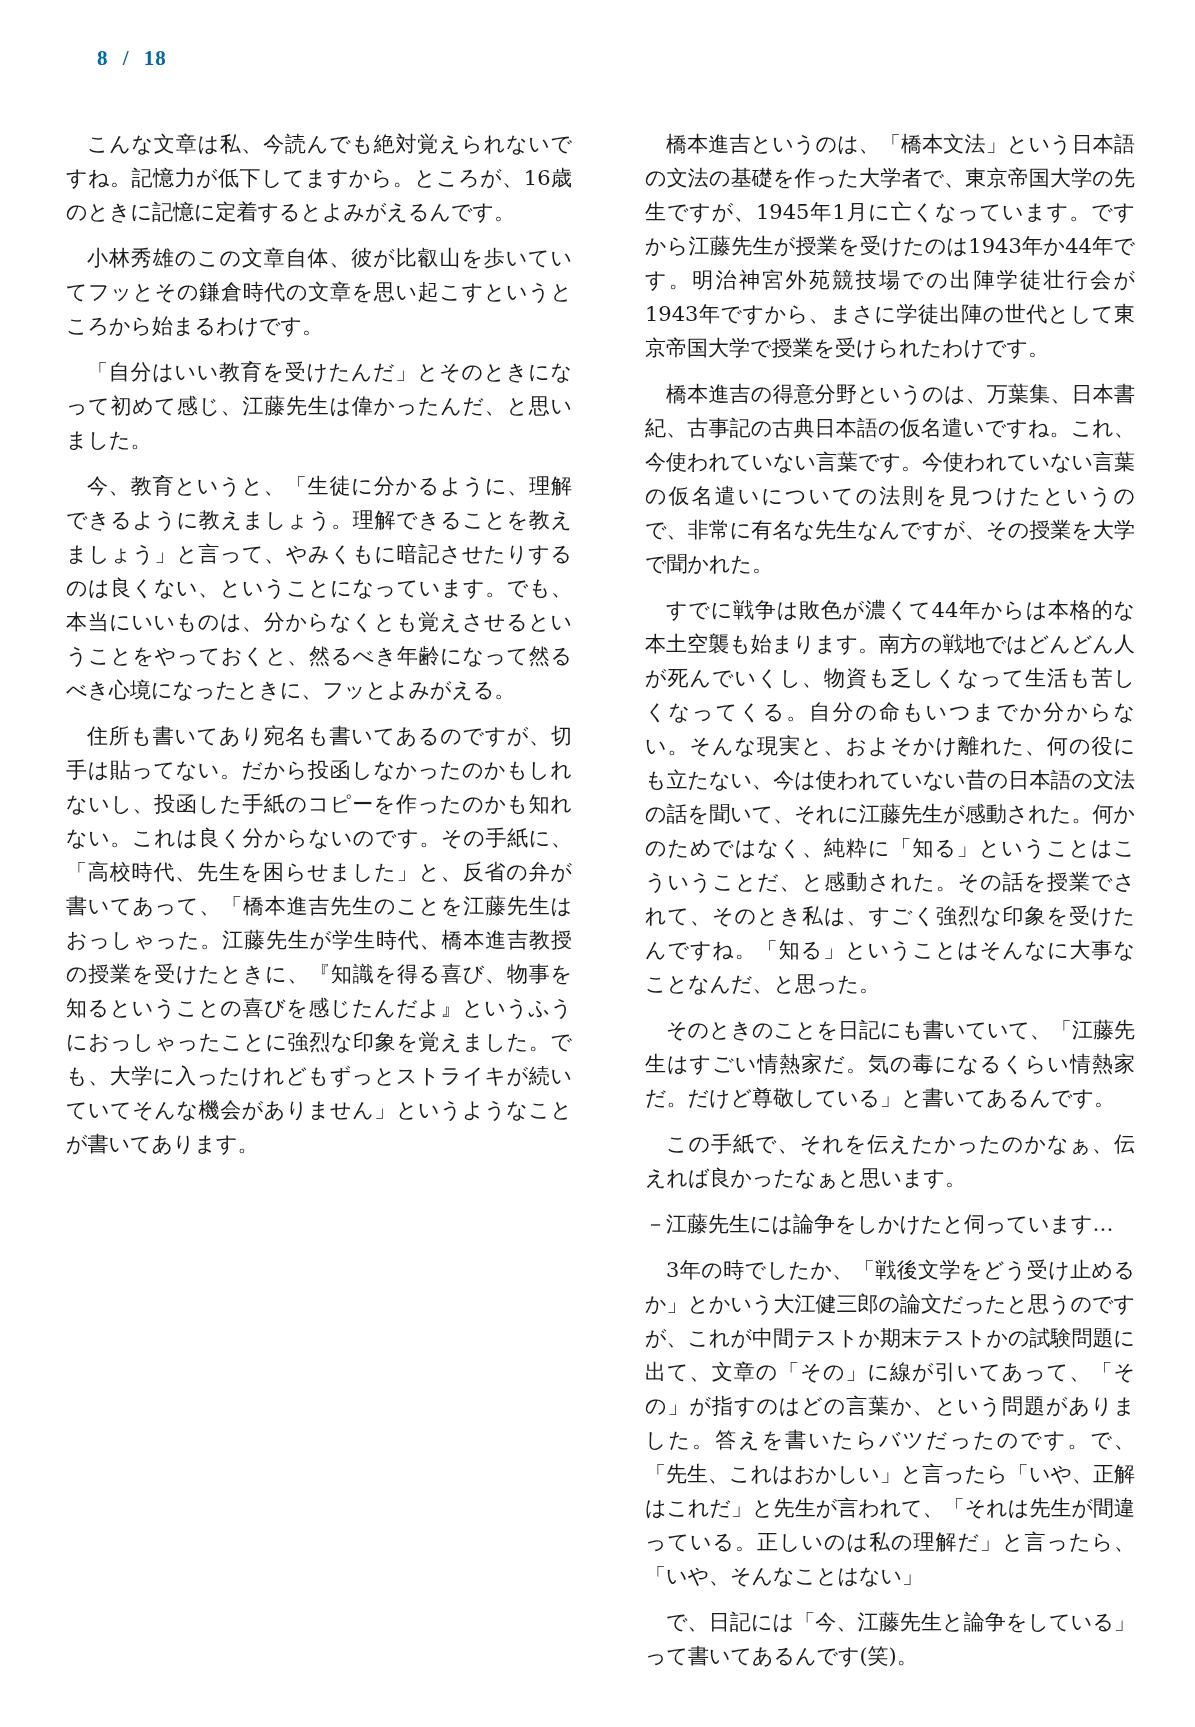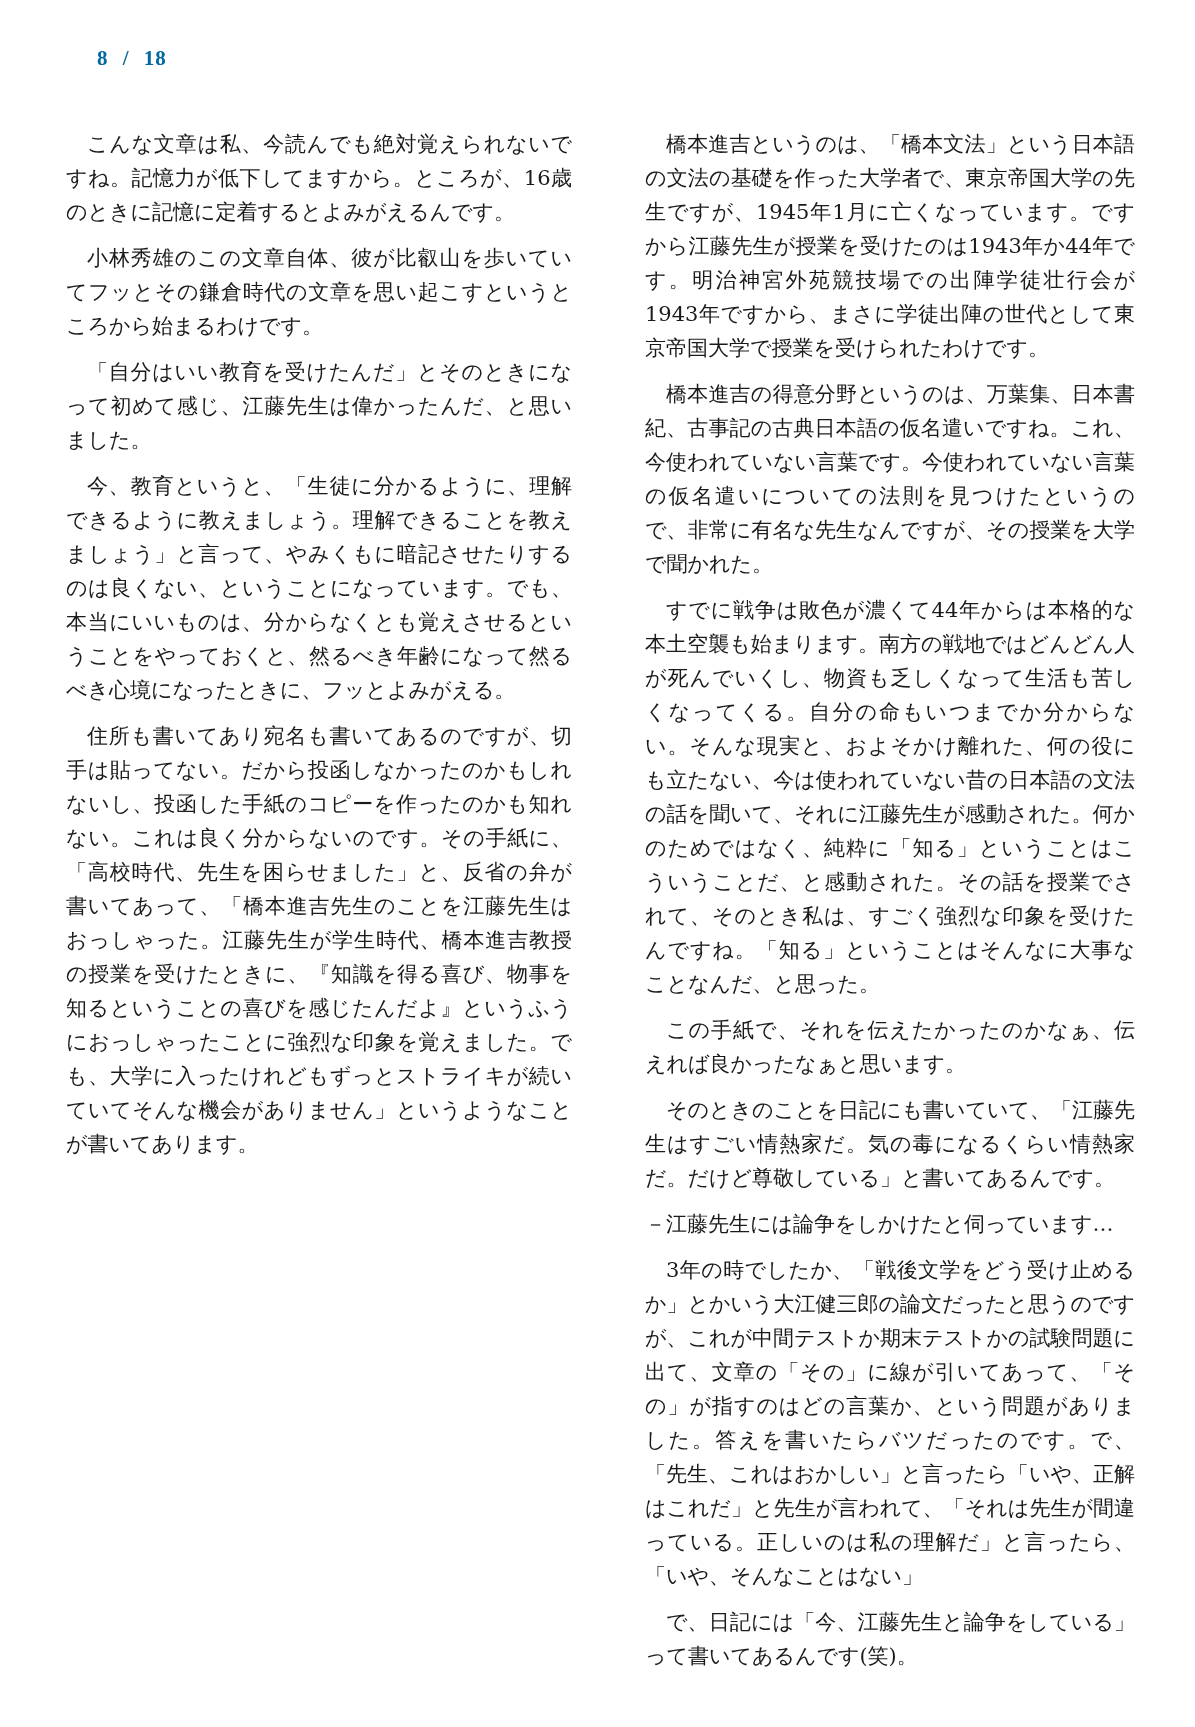--- a/index.html
+++ b/index.html
@@ -38,18 +38,18 @@
   <p class="para">小林秀雄のこの文章自体、彼が比叡山を歩いていてフッとその鎌倉時代の文章を思い起こすというところから始まるわけです。</p>
   <p class="para">「自分はいい教育を受けたんだ」とそのときになって初めて感じ、江藤先生は偉かったんだ、と思いました。</p>
   <p class="para">今、教育というと、「生徒に分かるように、理解できるように教えましょう。理解できることを教えましょう」と言って、やみくもに暗記させたりするのは良くない、ということになっています。でも、本当にいいものは、分からなくとも覚えさせるということをやっておくと、然るべき年齢になって然るべき心境になったときに、フッとよみがえる。</p>
   <p class="para">住所も書いてあり宛名も書いてあるのですが、切手は貼ってない。だから投函しなかったのかもしれないし、投函した手紙のコピーを作ったのかも知れない。これは良く分からないのです。その手紙に、「高校時代、先生を困らせました」と、反省の弁が書いてあって、「橋本進吉先生のことを江藤先生はおっしゃった。江藤先生が学生時代、橋本進吉教授の授業を受けたときに、『知識を得る喜び、物事を知るということの喜びを感じたんだよ』というふうにおっしゃったことに強烈な印象を覚えました。でも、大学に入ったけれどもずっとストライキが続いていてそんな機会がありません」というようなことが書いてあります。</p>
 </div>
 
 <div class="column col-right">
   <p class="para">橋本進吉というのは、「橋本文法」という日本語の文法の基礎を作った大学者で、東京帝国大学の先生ですが、1945年1月に亡くなっています。ですから江藤先生が授業を受けたのは1943年か44年です。明治神宮外苑競技場での出陣学徒壮行会が1943年ですから、まさに学徒出陣の世代として東京帝国大学で授業を受けられたわけです。</p>
   <p class="para">橋本進吉の得意分野というのは、万葉集、日本書紀、古事記の古典日本語の仮名遣いですね。これ、今使われていない言葉です。今使われていない言葉の仮名遣いについての法則を見つけたというので、非常に有名な先生なんですが、その授業を大学で聞かれた。</p>
   <p class="para">すでに戦争は敗色が濃くて44年からは本格的な本土空襲も始まります。南方の戦地ではどんどん人が死んでいくし、物資も乏しくなって生活も苦しくなってくる。自分の命もいつまでか分からない。そんな現実と、およそかけ離れた、何の役にも立たない、今は使われていない昔の日本語の文法の話を聞いて、それに江藤先生が感動された。何かのためではなく、純粋に「知る」ということはこういうことだ、と感動された。その話を授業でされて、そのとき私は、すごく強烈な印象を受けたんですね。「知る」ということはそんなに大事なことなんだ、と思った。</p>
+  <p class="para">そのときのことを日記にも書いていて、「江藤先生はすごい情熱家だ。気の毒になるくらい情熱家だ。だけど尊敬している」と書いてあるんです。</p>
   <p class="para">この手紙で、それを伝えたかったのかなぁ、伝えれば良かったなぁと思います。</p>
-  <p class="para">そのときのことを日記にも書いていて、「江藤先生はすごい情熱家だ。気の毒になるくらい情熱家だ。だけど尊敬している」と書いてあるんです。</p>
   <p class="para no-indent">－江藤先生には論争をしかけたと伺っています…</p>
   <p class="para">3年の時でしたか、「戦後文学をどう受け止めるか」とかいう大江健三郎の論文だったと思うのですが、これが中間テストか期末テストかの試験問題に出て、文章の「その」に線が引いてあって、「その」が指すのはどの言葉か、という問題がありました。答えを書いたらバツだったのです。で、「先生、これはおかしい」と言ったら「いや、正解はこれだ」と先生が言われて、「それは先生が間違っている。正しいのは私の理解だ」と言ったら、「いや、そんなことはない」</p>
   <p class="para">で、日記には「今、江藤先生と論争をしている」って書いてあるんです(笑)。</p>
 </div>
 
 </body></html>

